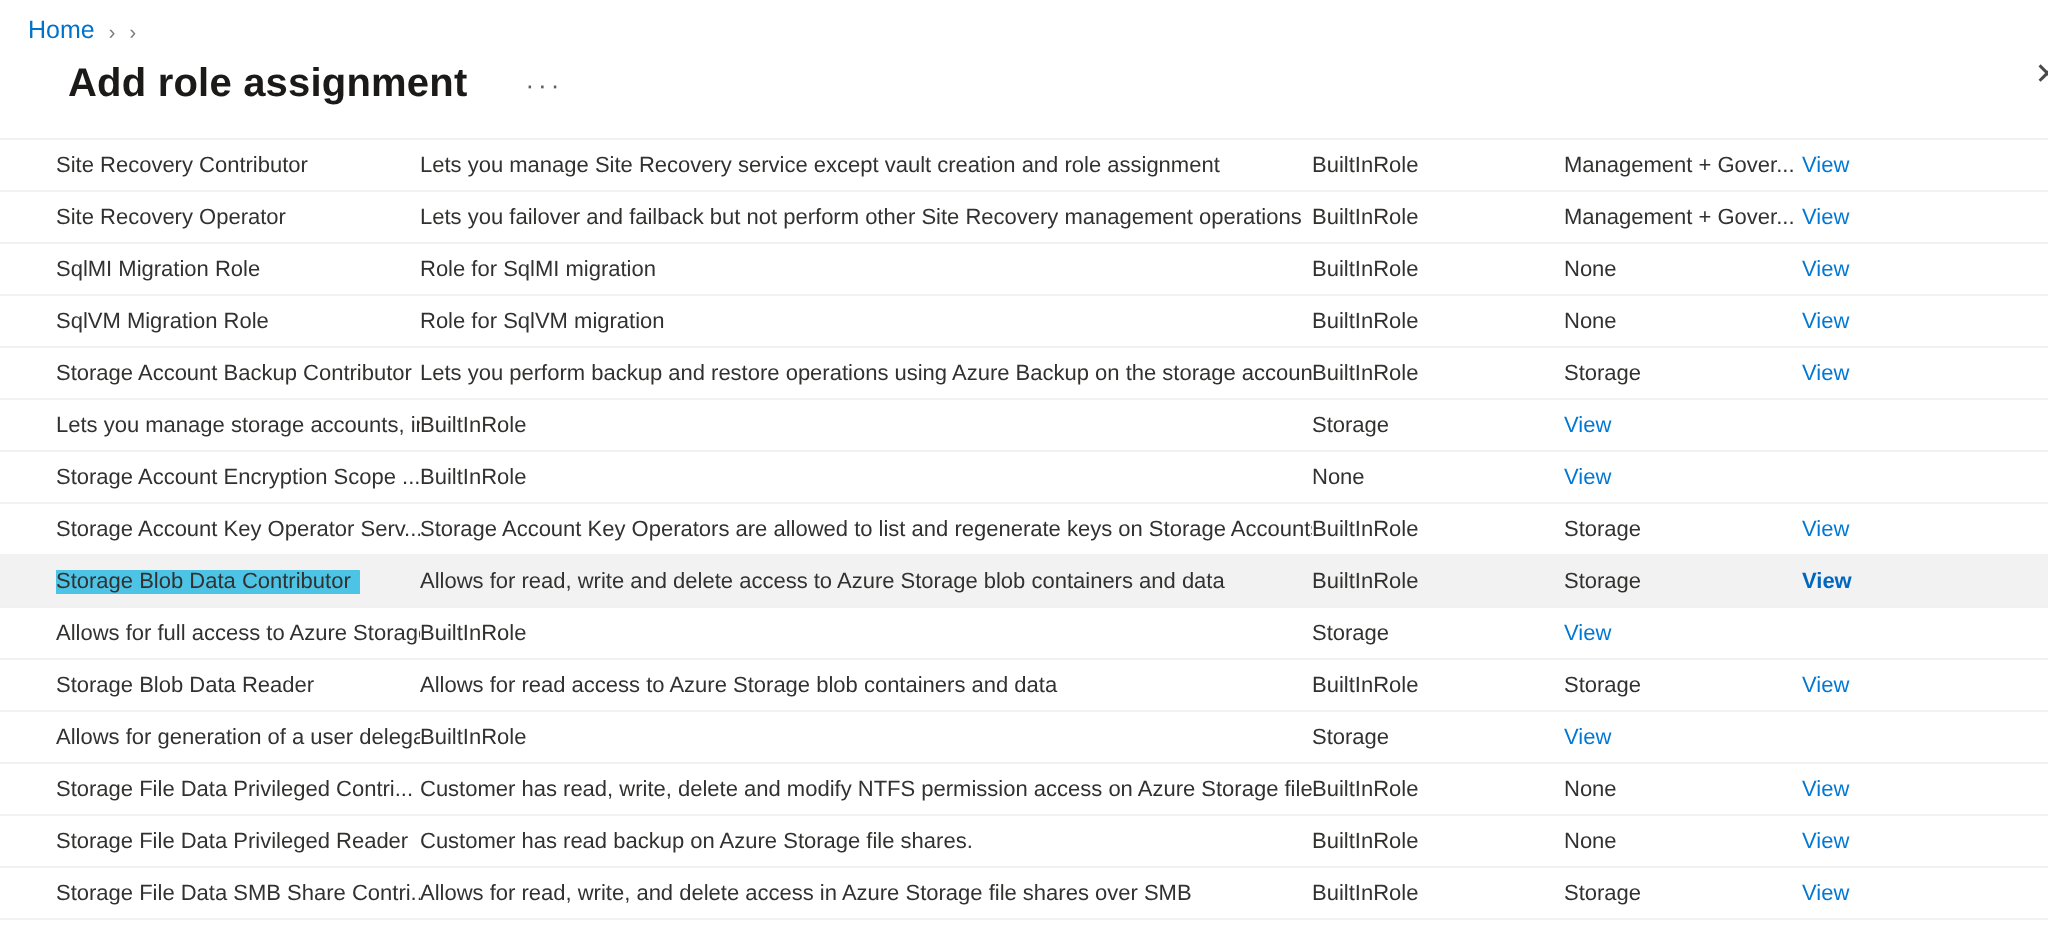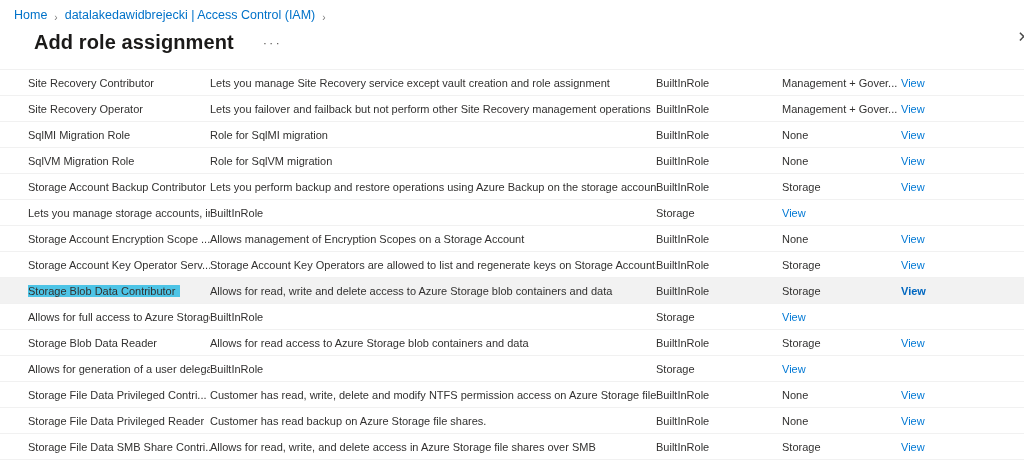--- a/index.html
+++ b/index.html
@@ -106,21 +106,20 @@
     border-radius: 2px;
   }
 </style>
 </head>
 <body>
 
 <div class="page-header">
   <nav class="breadcrumb">
     <a>Home</a>
     <span class="sep">›</span>
-    <a>datalakedawidbrejecki | Access Control (IAM)</a>
     <span class="sep">›</span>
   </nav>
 
   <div class="title-row">
     <h1 class="page-title">Add role assignment</h1>
     <button class="more-btn">···</button>
   </div>
 
   <button class="close-btn">✕</button>
 </div>
@@ -168,21 +167,20 @@
 
   <div class="row">
     <div class="cell desc">Lets you manage storage accounts, including accessing storage account keys which provide...</div>
     <div class="cell type">BuiltInRole</div>
     <div class="cell category">Storage</div>
     <div class="cell view"><a>View</a></div>
   </div>
 
   <div class="row">
     <div class="cell name"><span>Storage Account Encryption Scope ...</span></div>
-    <div class="cell desc">Allows management of Encryption Scopes on a Storage Account</div>
     <div class="cell type">BuiltInRole</div>
     <div class="cell category">None</div>
     <div class="cell view"><a>View</a></div>
   </div>
 
   <div class="row">
     <div class="cell name"><span>Storage Account Key Operator Serv...</span></div>
     <div class="cell desc">Storage Account Key Operators are allowed to list and regenerate keys on Storage Accounts</div>
     <div class="cell type">BuiltInRole</div>
     <div class="cell category">Storage</div>

